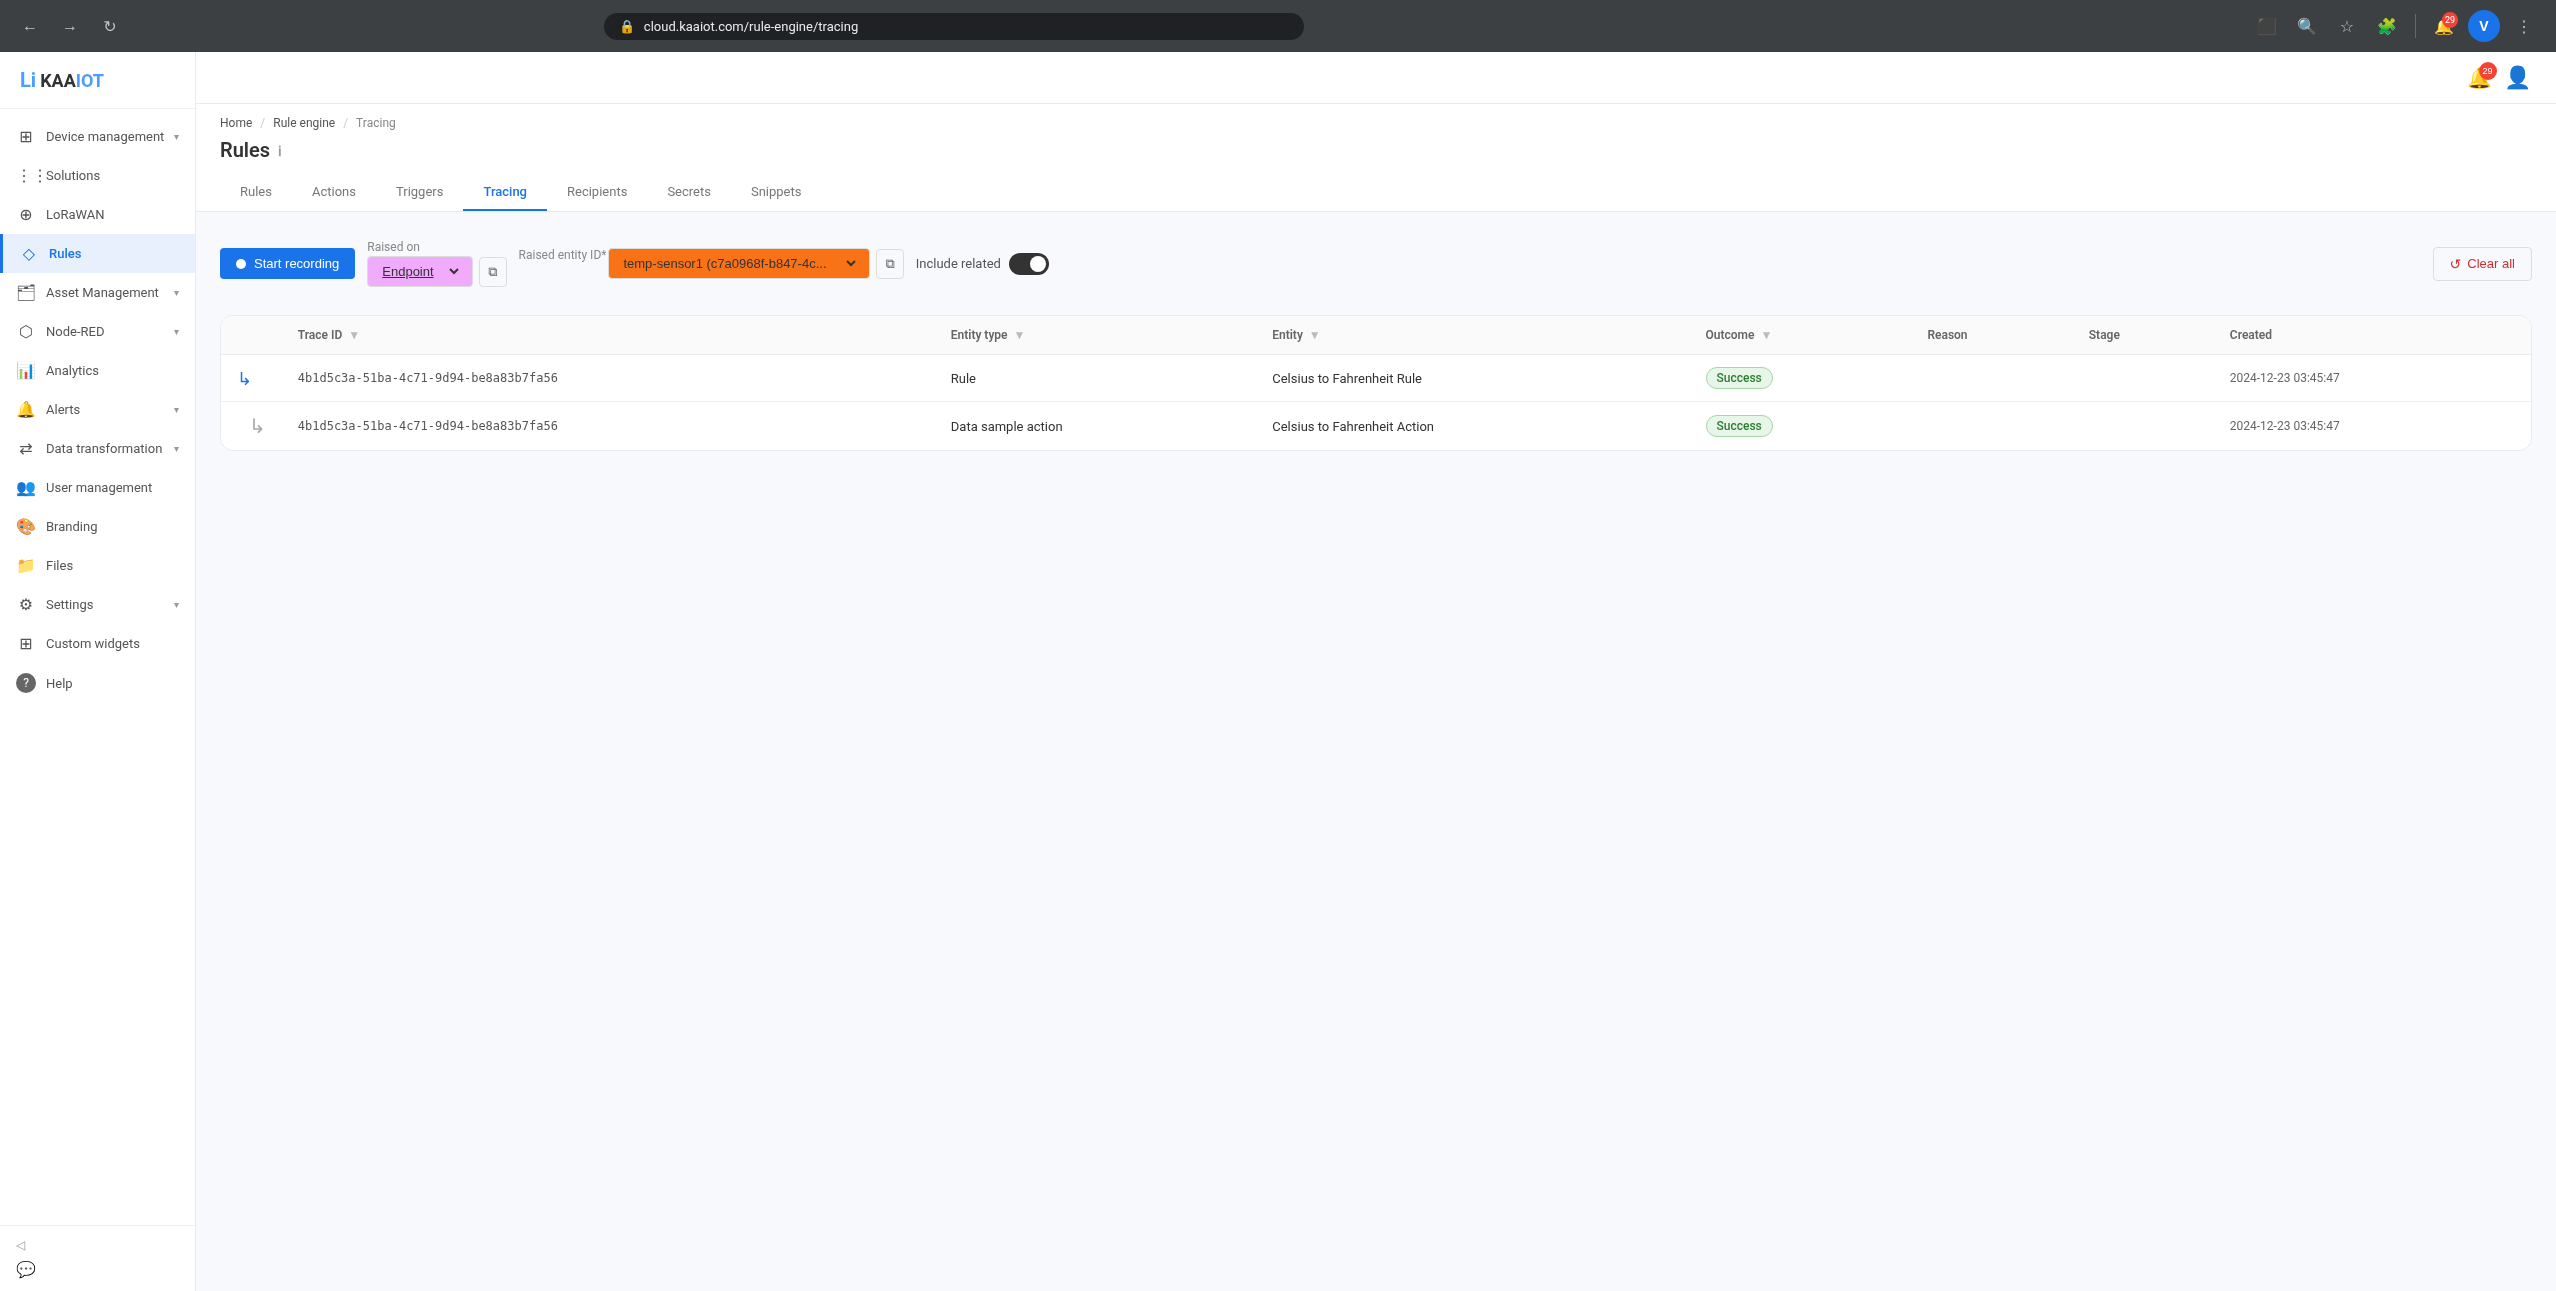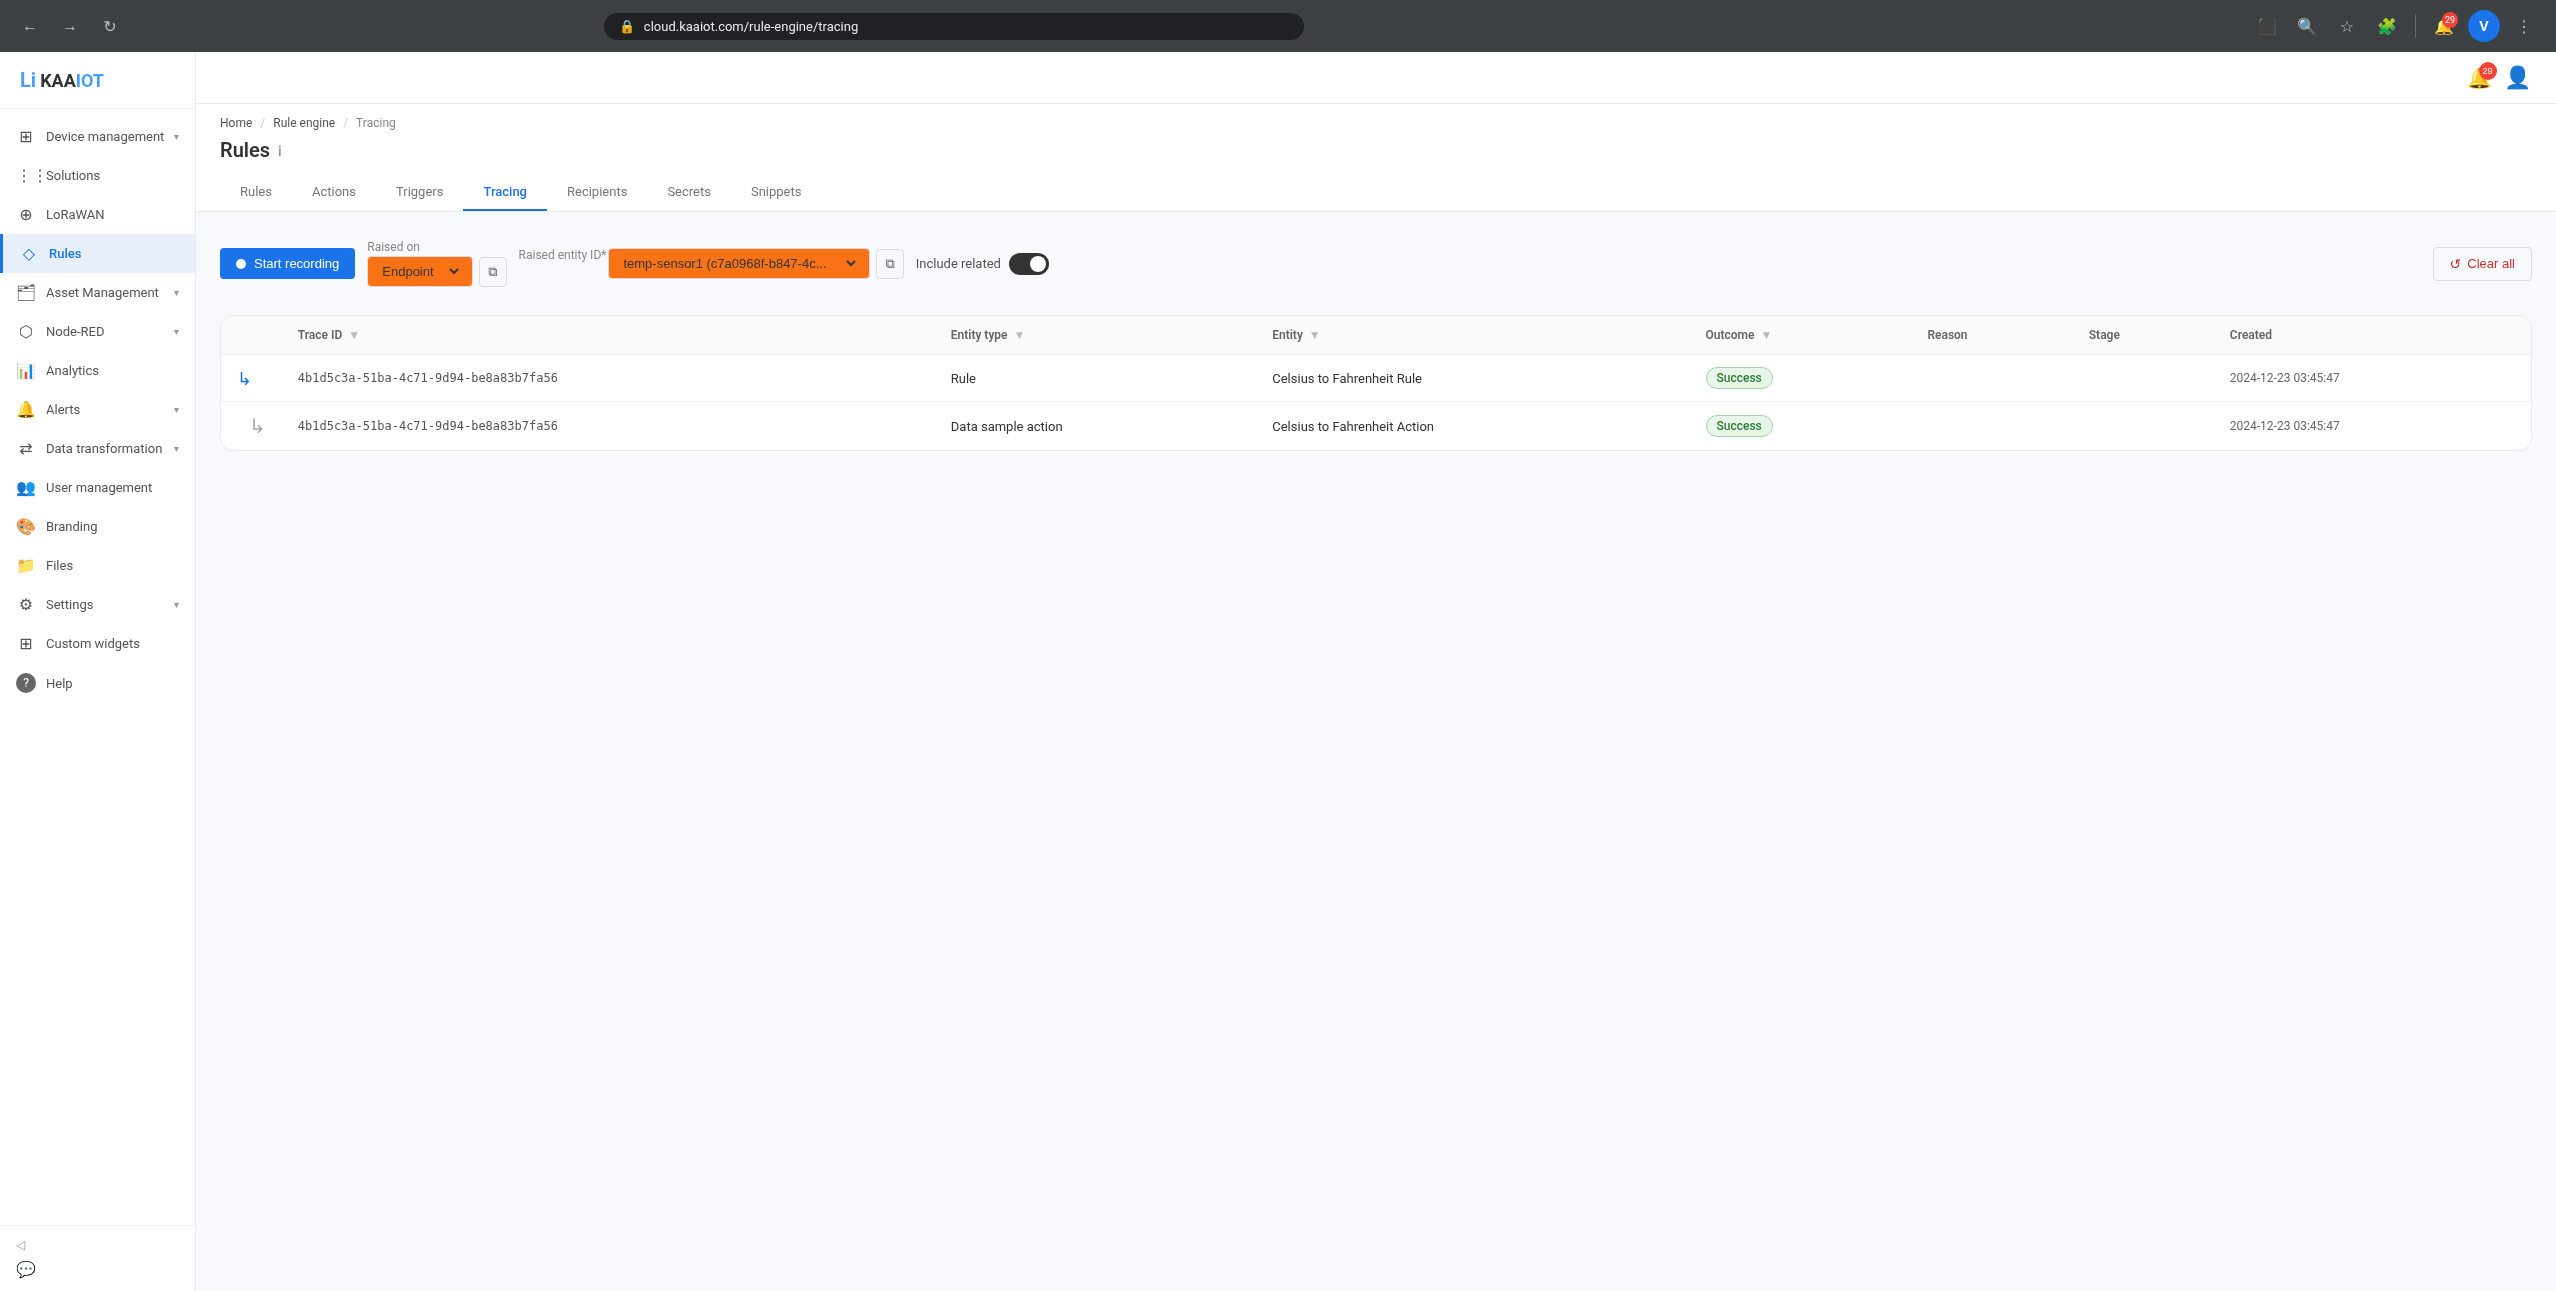--- a/index.html
+++ b/index.html
@@ -53,21 +53,21 @@
 
     
     .info-banner { background: #fff; border: 1px solid #e0e8ff; border-left: 3px solid #1a73e8; border-radius: 4px; padding: 14px 16px; margin-bottom: 20px; display: flex; align-items: center; justify-content: space-between; font-size: 13px; color: #555; }
     .info-banner-close { background: none; border: none; cursor: pointer; color: #999; font-size: 18px; }
 
     
     .toolbar { display: flex; align-items: center; gap: 12px; margin-bottom: 16px; padding: 12px 0; }
     .start-recording-btn { background: #1a73e8; color: white; border: none; border-radius: 4px; padding: 8px 16px; font-size: 13px; cursor: pointer; display: flex; align-items: center; gap: 8px; font-weight: 500; }
     .record-dot { width: 10px; height: 10px; background: white; border-radius: 50%; }
     .toolbar-label { font-size: 12px; color: #888; white-space: nowrap; }
-    .dropdown-select { border: 1px solid #ddd; border-radius: 4px; padding: 6px 10px; font-size: 13px; color: #333; background: #f97316; cursor: pointer; display: flex; align-items: center; gap: 6px; min-width: 90px; }
+    .dropdown-select { border: 1px solid #ddd; border-radius: 4px; padding: 6px 10px; font-size: 13px; color: #333; background: #f0abfc; cursor: pointer; display: flex; align-items: center; gap: 6px; min-width: 90px; text-decoration: underline; }
     .dropdown-select select { border: none; outline: none; font-size: 13px; color: #333; background: transparent; cursor: pointer; }
     .copy-btn { background: none; border: 1px solid #ddd; border-radius: 4px; padding: 6px 8px; cursor: pointer; color: #666; font-size: 13px; }
     .entity-id-input { border: 1px solid #ddd; border-radius: 4px; padding: 6px 10px; font-size: 13px; color: #333; background: #f97316; display: flex; align-items: center; gap: 6px; min-width: 260px; }
     .entity-id-input select { border: none; outline: none; font-size: 13px; color: #333; background: transparent; cursor: pointer; width: 100%; }
     .include-related { display: flex; align-items: center; gap: 8px; font-size: 13px; color: #555; }
     .toggle { position: relative; width: 40px; height: 22px; }
     .toggle input { opacity: 0; width: 0; height: 0; }
     .toggle-slider { position: absolute; cursor: pointer; top: 0; left: 0; right: 0; bottom: 0; background: #333; border-radius: 22px; transition: 0.2s; }
     .toggle-slider:before { position: absolute; content: ""; height: 16px; width: 16px; left: 3px; bottom: 3px; background: white; border-radius: 50%; transition: 0.2s; transform: translateX(18px); }
     .clear-all-btn { margin-left: auto; background: none; border: 1px solid #ddd; border-radius: 4px; padding: 8px 16px; font-size: 13px; color: #d32f2f; cursor: pointer; display: flex; align-items: center; gap: 6px; }

